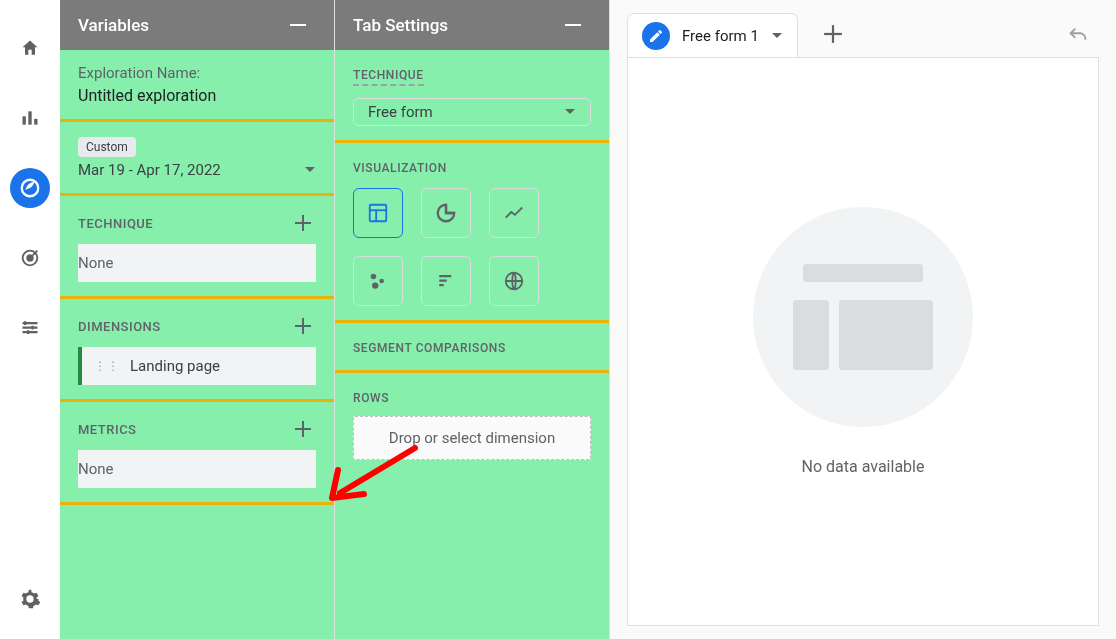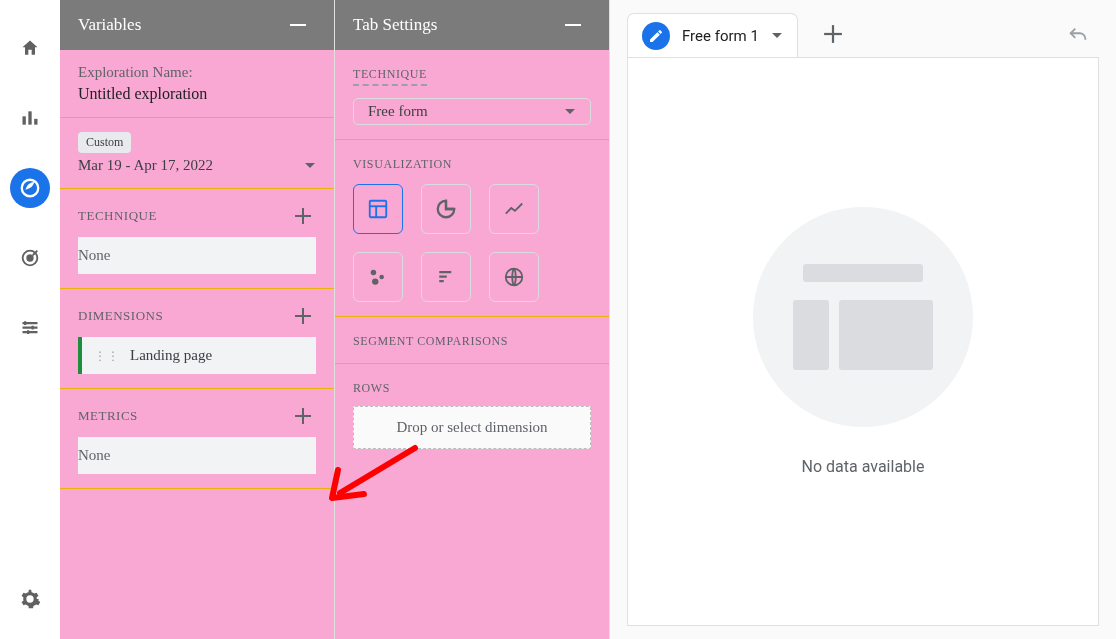--- a/index.html
+++ b/index.html
@@ -31,43 +31,42 @@
     color: #616161;
   }
   .rail-item.active {
     background: #1a73e8;
     color: #fff;
   }
   .rail-spacer { flex: 1; }
 
   
   .panel {
-    background: #f9a8d4;
-    font-family: Liberation Serif, serif;
+    background: #86efac;
   }
   .variables { width: 275px; border-right: 1px solid #e0e0e0; }
   .tab-settings { width: 275px; border-right: 1px solid #e0e0e0; }
 
   .panel-header {
     background: #7b7b7b;
     color: #fff;
     font-weight: 500;
     font-size: 17px;
     height: 50px;
     display: flex;
     align-items: center;
     justify-content: space-between;
     padding: 0 28px 0 18px;
   }
   .minimize-line {
     width: 16px; height: 2px; background: #fff; display:block;
   }
 
   .section {
-    border-bottom: 1px solid #eab308;
+    border-bottom: 3px solid #eab308;
     padding: 14px 18px;
   }
   .section.no-border { border-bottom: none; }
   .exploration-name-label {
     font-size: 15px;
     color: #5f6368;
   }
   .exploration-name {
     font-size: 16px;
     color: #202124;

